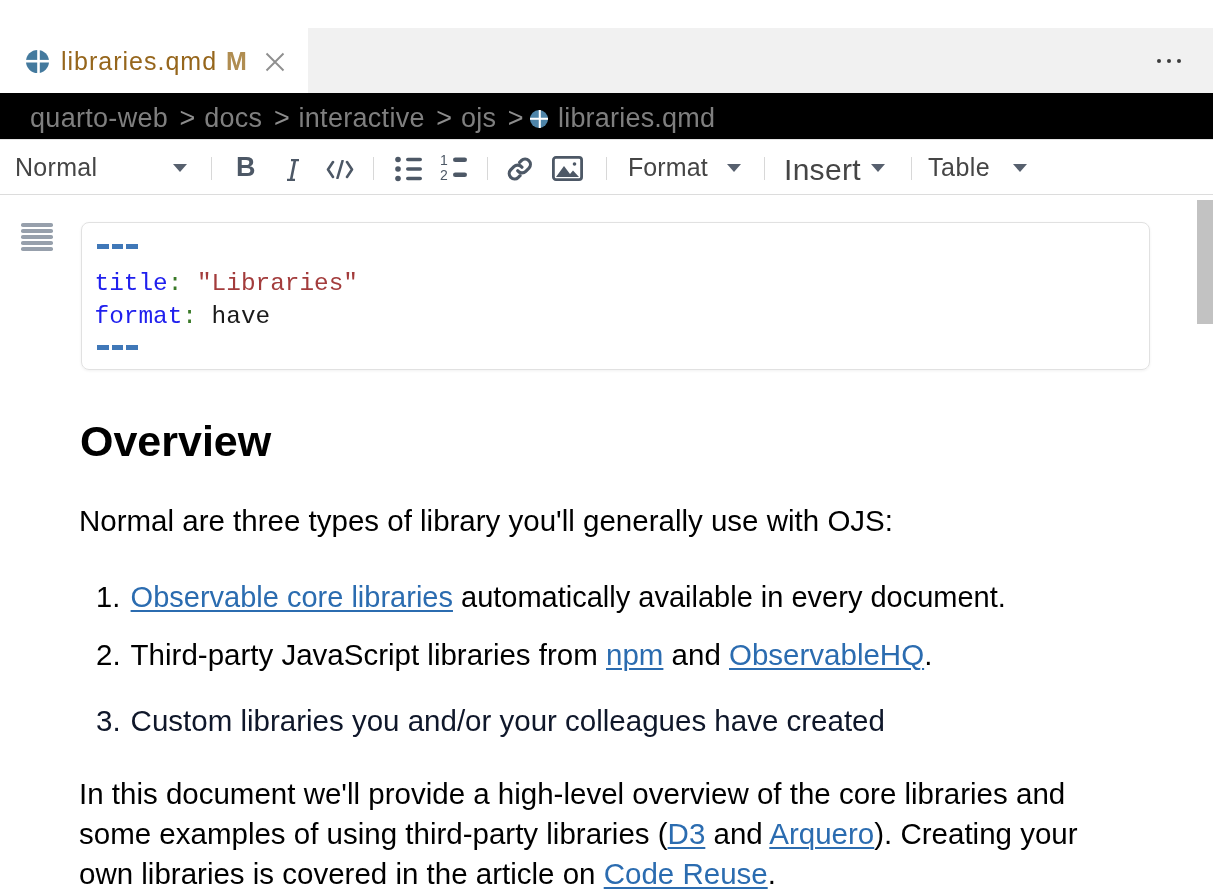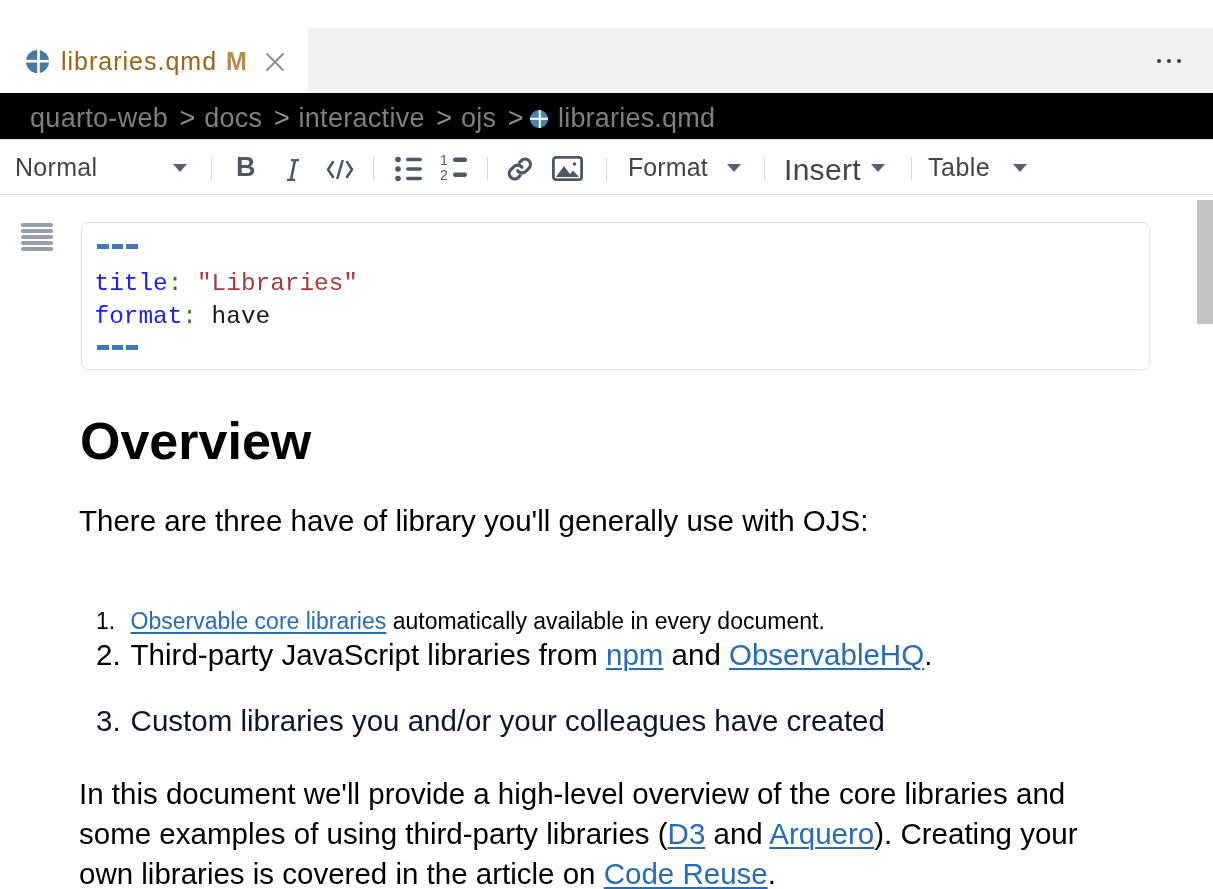--- a/index.html
+++ b/index.html
@@ -118,25 +118,25 @@
 
   <div class="abs" style="left:81px;top:194px;width:1069px;height:148px;border:1px solid #e1e1e1;border-radius:8px;box-shadow:0 1px 3px rgba(0,0,0,0.06);"></div>
   <div class="abs" style="left:94.5px;top:206px;font-family:'Liberation Mono',monospace;font-size:24.4px;line-height:33px;white-space:pre;"><span style="color:transparent">---</span>
 <span style="color:#2020ee">title</span><span style="color:#3a7a28">:</span> <span style="color:#a33c3c">"Libraries"</span>
 <span style="color:#2020ee">format</span><span style="color:#3a7a28">:</span> <span style="color:#1a1a1a">have</span>
 <span style="color:transparent">---</span></div>
 
     <div class="abs" style="left:96.5px;top:216.4px;width:41px;height:4.4px;background:repeating-linear-gradient(90deg,#4078b8 0 11.6px,transparent 11.6px 14.6px);"></div>
   <div class="abs" style="left:96.5px;top:317.2px;width:41px;height:4.4px;background:repeating-linear-gradient(90deg,#4078b8 0 11.6px,transparent 11.6px 14.6px);"></div>
 
-  <div class="abs" style="left:80px;top:388px;font-size:52px;line-height:50px;font-weight:bold;color:#000;letter-spacing:0px;">Overview</div>
+  <div class="abs" style="left:80px;top:388px;font-size:43px;line-height:50px;font-weight:bold;color:#000;letter-spacing:0px;">Overview</div>
 
-  <div class="abs" style="left:79px;top:473px;font-size:29.5px;line-height:40px;color:#000;">There are three have of library you'll generally use with OJS:</div>
+  <div class="abs" style="left:79px;top:473px;font-size:29.5px;line-height:40px;color:#000;">Normal are three types of library you'll generally use with OJS:</div>
 
-  <div class="abs" style="left:96px;top:573px;font-size:23px;line-height:40px;color:#000;"><span style="display:inline-block;width:34.6px;">1.</span><span class="link">Observable core libraries</span> automatically available in every document.</div>
+  <div class="abs" style="left:96px;top:549px;font-size:29px;line-height:40px;color:#000;"><span style="display:inline-block;width:34.6px;">1.</span><span class="link">Observable core libraries</span> automatically available in every document.</div>
 
   <div class="abs" style="left:96px;top:607px;font-size:29.5px;line-height:40px;color:#000;"><span style="display:inline-block;width:34.6px;">2.</span>Third-party JavaScript libraries from <span class="link">npm</span> and <span class="link">ObservableHQ</span>.</div>
 
   <div class="abs" style="left:96px;top:673px;font-size:29.5px;line-height:40px;color:#0f172a;"><span style="display:inline-block;width:34.6px;">3.</span>Custom libraries you and/or your colleagues have created</div>
 
   <div class="abs" style="left:79px;top:746px;font-size:29.5px;line-height:40px;color:#000;">In this document we'll provide a high-level overview of the core libraries and<br>some examples of using third-party libraries (<span class="link">D3</span> and <span class="link">Arquero</span>). Creating your<br>own libraries is covered in the article on <span class="link">Code Reuse</span>.</div>
 
 </div>
 
 </body></html>

